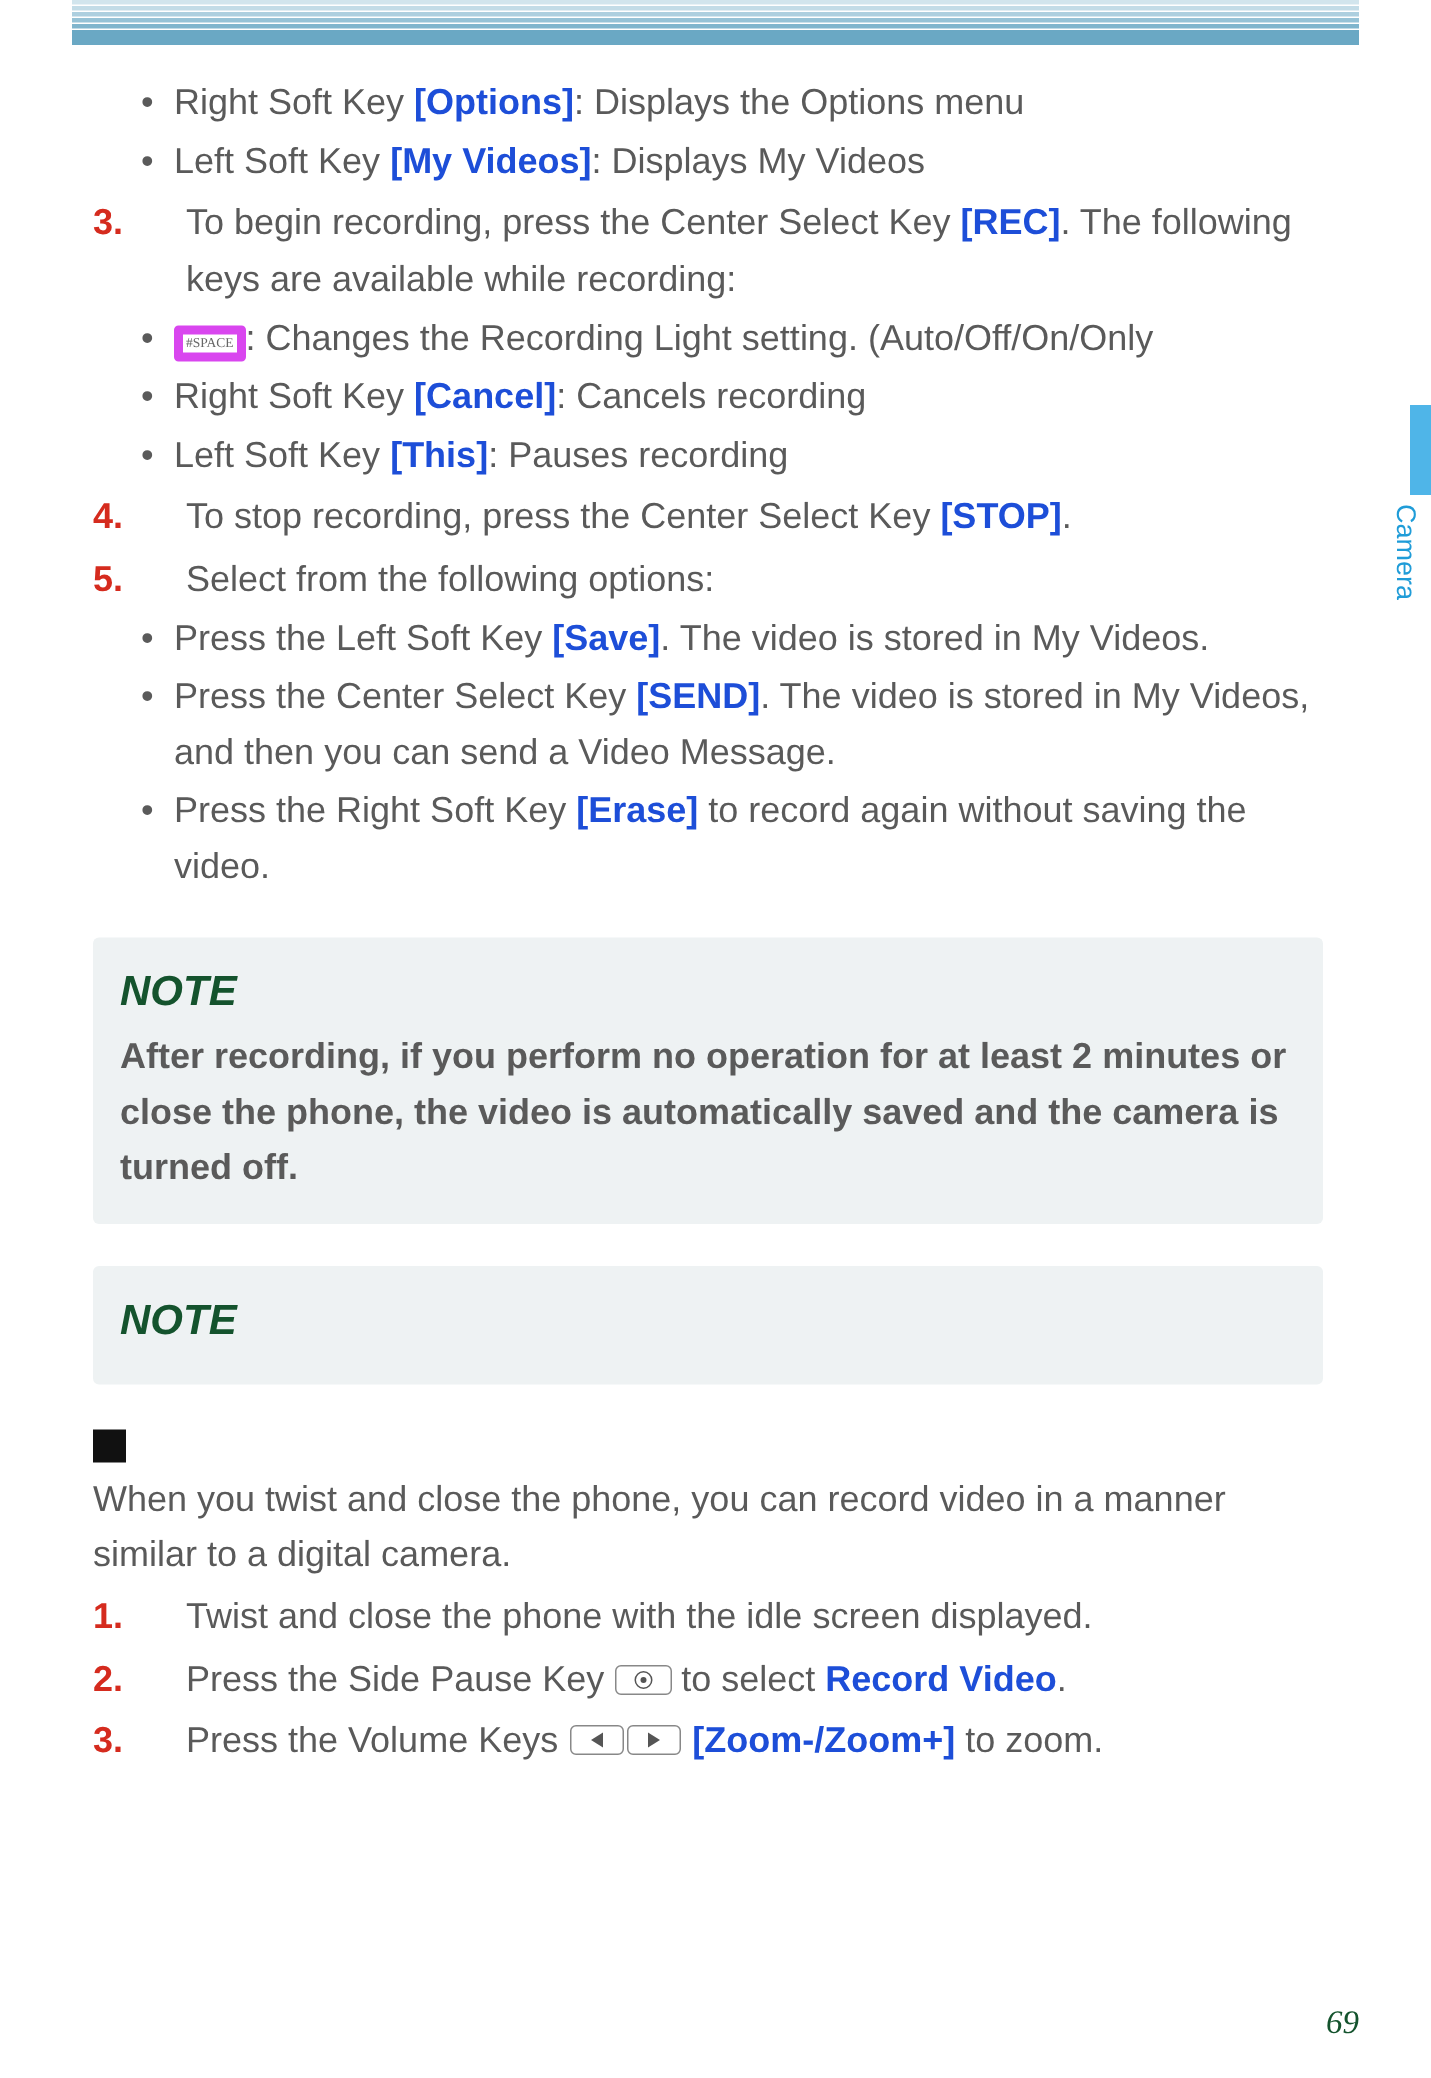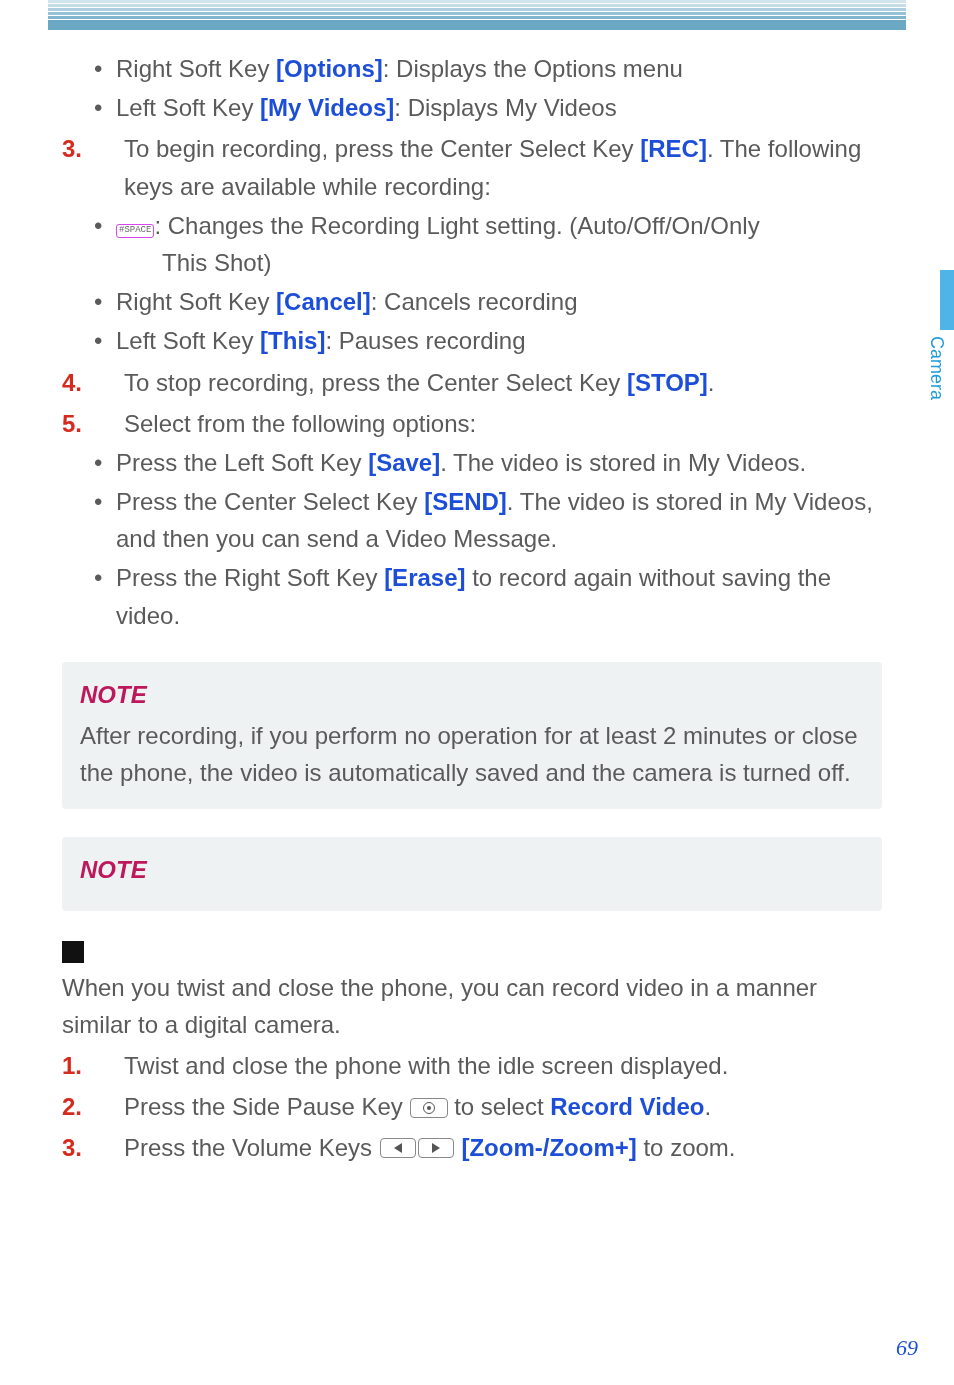--- a/index.html
+++ b/index.html
@@ -55,46 +55,46 @@
     line-height: 1.55;
   }
   .step { display: flex; margin-top: 4px; }
   .stepnum { color: #d52b1e; font-weight: bold; width: 30px; flex-shrink: 0; }
   .stepbody { flex: 1; margin-left: 32px; }
   .bullet { display: flex; padding-left: 32px; margin-top: 2px; }
   .bullet .dot { width: 22px; flex-shrink: 0; }
   .bullet .bb { flex: 1; }
   .keyicon {
     display: inline-block;
-    border: 1px solid #d946ef;
+    border: 6px solid #d946ef;
     border-radius: 3px;
     font-size: 12px;
     padding: 1px 4px;
     vertical-align: 2px;
     color: #666;
-    font-family: Liberation Mono, monospace;
+    font-family: Liberation Serif, serif;
     line-height: 1.1;
   }
   .keyicon.hash { font-size: 9px; padding: 1px 2px; }
   .indent-extra { padding-left: 100px; }
 
   .note-box {
     background: #eef2f3;
     border-radius: 4px;
     padding: 14px 18px 18px 18px;
     margin-top: 28px;
   }
   .note-title {
-    color: #be185d;
+    color: #14532d;
     font-weight: bold;
     font-style: italic;
-    font-size: 24px;
+    font-size: 28px;
     margin-bottom: 4px;
   }
-  .note-body { font-size: 24px; color: #5a5a5a; line-height: 1.55; }
+  .note-body { font-size: 24px; color: #5a5a5a; line-height: 1.55; font-weight: bold; }
 
   .section-h {
     display: flex;
     align-items: center;
     margin-top: 30px;
     margin-bottom: 6px;
   }
   .section-h .sq {
     width: 22px;
     height: 22px;
@@ -103,24 +103,24 @@
   }
   .section-h .ht {
     font-weight: bold;
     color: #222;
     font-size: 28px;
   }
 
   .pagenum {
     position: absolute;
     bottom: 24px;
-    right: 36px;
+    right: 48px;
     font-style: italic;
     font-size: 22px;
-    color: #1d4ed8;
+    color: #14532d;
     font-family: Georgia, serif;
   }
   b { font-weight: bold; color: #1d4ed8; }
   .volkey {
     display: inline-block;
     border: 1px solid #888;
     border-radius: 4px;
     width: 36px;
     height: 20px;
     vertical-align: -2px;
@@ -201,21 +201,20 @@
     <div class="stepbody">
       <span>To begin recording, press the Center Select Key </span><b>[REC]</b><span>. The following keys are available while recording:</span>
     </div>
   </div>
   <div class="bullet">
     <div class="dot">•</div>
     <div class="bb">
       <span class="keyicon hash">#SPACE</span><span>: Changes the Recording Light setting. (Auto/Off/On/Only</span>
     </div>
   </div>
-  <div class="indent-extra">This Shot)</div>
   <div class="bullet">
     <div class="dot">•</div>
     <div class="bb">
       <span>Right Soft Key </span><b>[Cancel]</b><span>: Cancels recording</span>
     </div>
   </div>
   <div class="bullet">
     <div class="dot">•</div>
     <div class="bb">
       <span>Left Soft Key </span><b>[This]</b><span>: Pauses recording</span>

